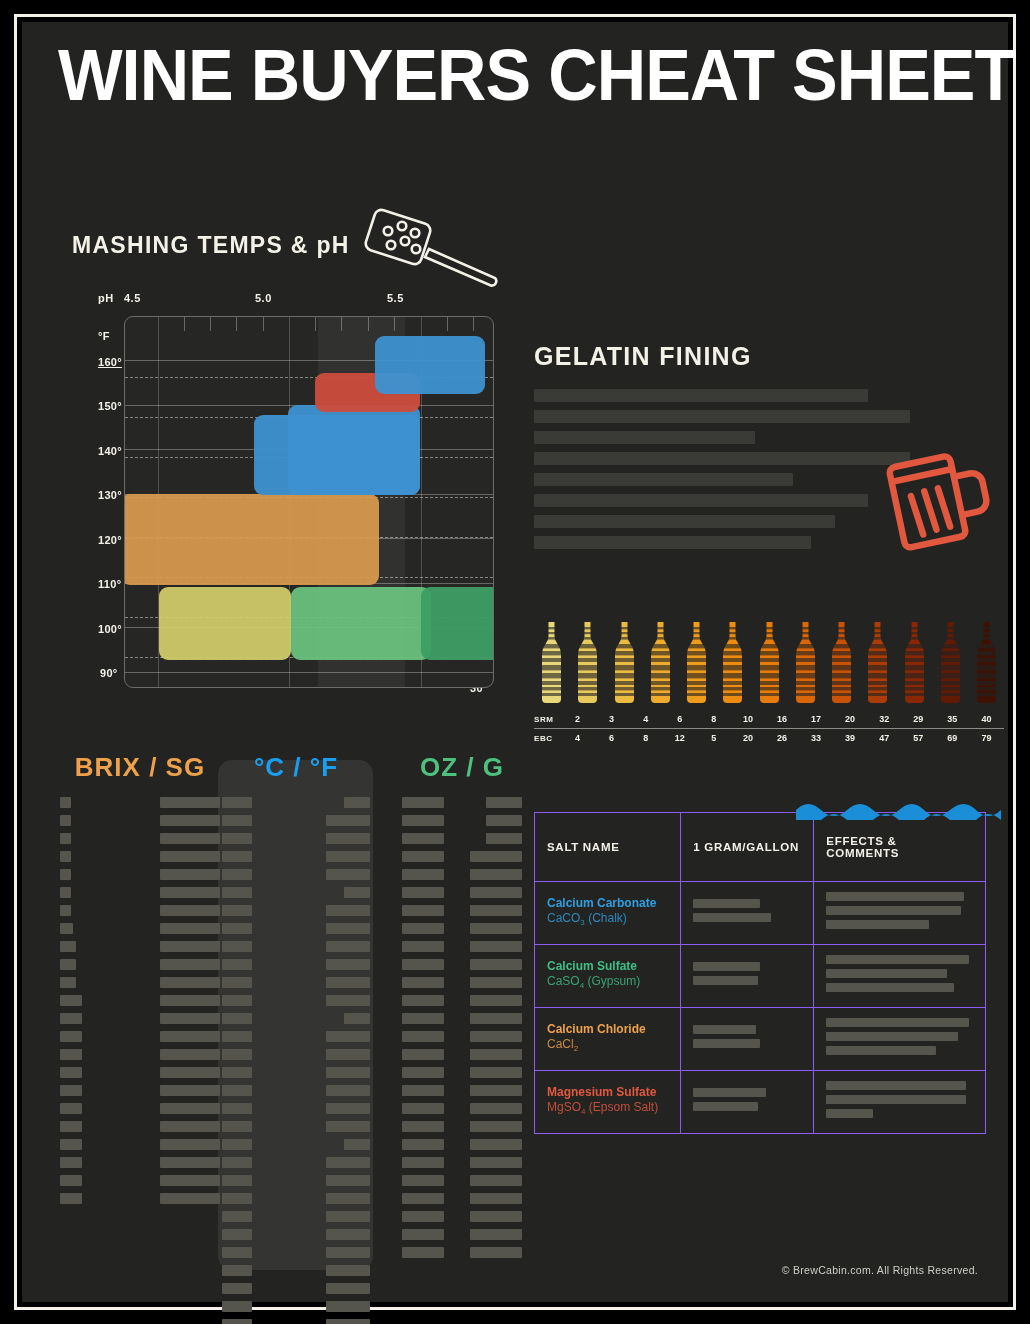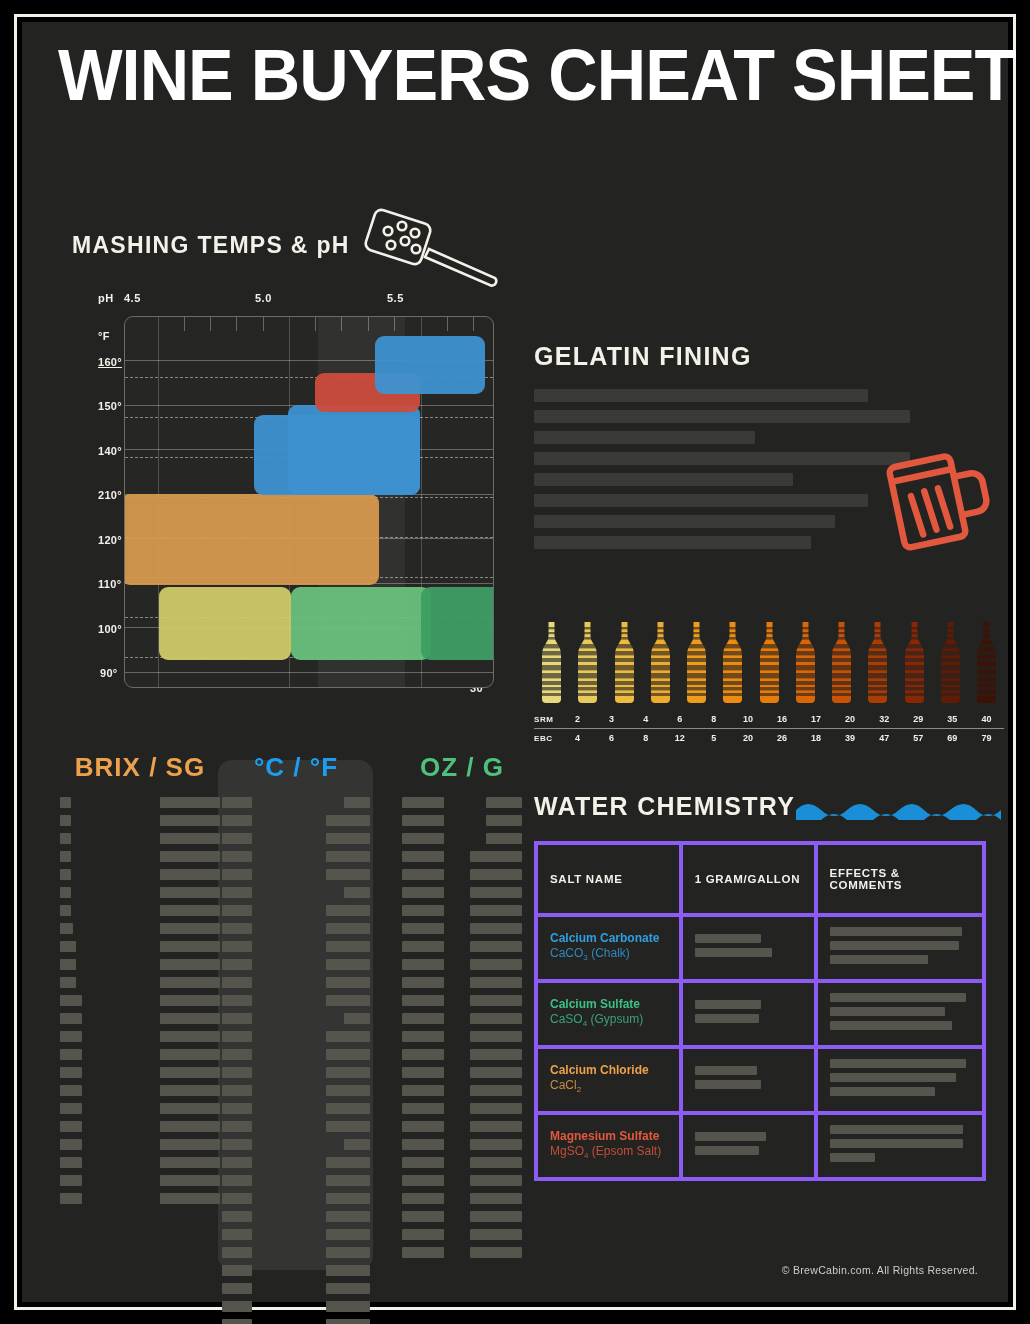--- a/index.html
+++ b/index.html
@@ -49,21 +49,21 @@
   .srm-lbl{width:26px;color:#f4f1e8;font-size:8px;font-weight:bold;letter-spacing:.6px;
     font-family:"Liberation Sans Narrow","Liberation Sans",sans-serif;}
   .srm-cells{flex:1;display:flex;justify-content:space-between;padding:0 4px;}
   .srm-cells span{width:27px;text-align:center;color:#f4f1e8;font-size:9px;font-weight:bold;
     font-family:"Liberation Sans Narrow","Liberation Sans",sans-serif;}
   .srm-sep{height:1px;background:#8c8b85;margin:1px 0;}
 
   
   .wave{position:absolute;left:262px;top:6px;width:205px;height:22px;}
   .wtable{margin-top:20px;border:1px solid #706f6a;border-collapse:collapse;width:452px;}
-  .wtable th,.wtable td{border:4px solid #8b5cf6;vertical-align:middle;}
+  .wtable th,.wtable td{border:1px solid #8b5cf6;vertical-align:middle;}
   .wtable th{color:#f4f1e8;font-size:11.5px;font-weight:bold;letter-spacing:.7px;
     text-align:left;padding:14px 12px;height:40px;}
   .wtable td{padding:10px 12px;}
   .c1{width:150px;} .c2{width:115px;} .c3{width:185px;}
   .salt-n{font-size:12px;font-weight:bold;line-height:15px;}
   .salt-f{font-size:12px;line-height:15px;opacity:.82;}
   .sub{font-size:8px;vertical-align:sub;}
   .mini{height:9px;background:#55544d;margin-bottom:5px;border-radius:1px;}
 
   
@@ -112,21 +112,21 @@
         <div class="phlab" style="left:26px;top:2px;">4.5</div>
         <div class="phlab" style="left:157px;top:2px;">5.0</div>
         <div class="phlab" style="left:289px;top:2px;">5.5</div>
 
         <div class="axlab" style="left:0px;top:40px;">°F</div>
         <div class="axlab" style="left:374px;top:40px;">°C</div>
 
         <div class="axlab" style="left:0px;top:66px;text-decoration:underline;">160°</div>
         <div class="axlab" style="left:0px;top:110px;">150°</div>
         <div class="axlab" style="left:0px;top:155px;">140°</div>
-        <div class="axlab" style="left:0px;top:199px;">210°</div>
+        <div class="axlab" style="left:0px;top:199px;">130°</div>
         <div class="axlab" style="left:0px;top:244px;">120°</div>
         <div class="axlab" style="left:0px;top:288px;">110°</div>
         <div class="axlab" style="left:0px;top:333px;">100°</div>
         <div class="axlab" style="left:2px;top:377px;">90°</div>
 
         <div class="axlab" style="left:372px;top:77px;">70°</div>
         <div class="axlab" style="left:372px;top:117px;">65°</div>
         <div class="axlab" style="left:372px;top:157px;">60°</div>
         <div class="axlab" style="left:372px;top:197px;">55°</div>
         <div class="axlab" style="left:372px;top:237px;">50°</div>
@@ -443,33 +443,32 @@
         <div class="srm-row">
           <div class="srm-lbl">EBC</div>
           <div class="srm-cells" id="ebc-cells">
               <span>4</span>
               <span>6</span>
               <span>8</span>
               <span>12</span>
               <span>5</span>
               <span>20</span>
               <span>26</span>
-              <span>18</span>
+              <span>33</span>
               <span>39</span>
               <span>47</span>
               <span>57</span>
               <span>69</span>
               <span>79</span>
             </div>
         </div>
       </div>
     </div>
 
     <div class="water">
-      <div class="sec-h">WATER CHEMISTRY</div>
       <svg class="wave" viewBox="0 0 205 22" preserveAspectRatio="none">
         <path d="M0 12 Q 12 0 25 12 T 51 12 T 77 12 T 103 12 T 128 12 T 154 12 T 180 12 T 205 12
                  L205 22 Q 192 10 180 22 T 154 22 T 128 22 T 103 22 T 77 22 T 51 22 T 25 22 T 0 22 Z" fill="#1a8fd8"></path>
       </svg>
       <table class="wtable">
         <thead>
           <tr>
             <th class="c1">SALT NAME</th>
             <th class="c2">1 GRAM/GALLON</th>
             <th class="c3">EFFECTS &amp; COMMENTS</th>

